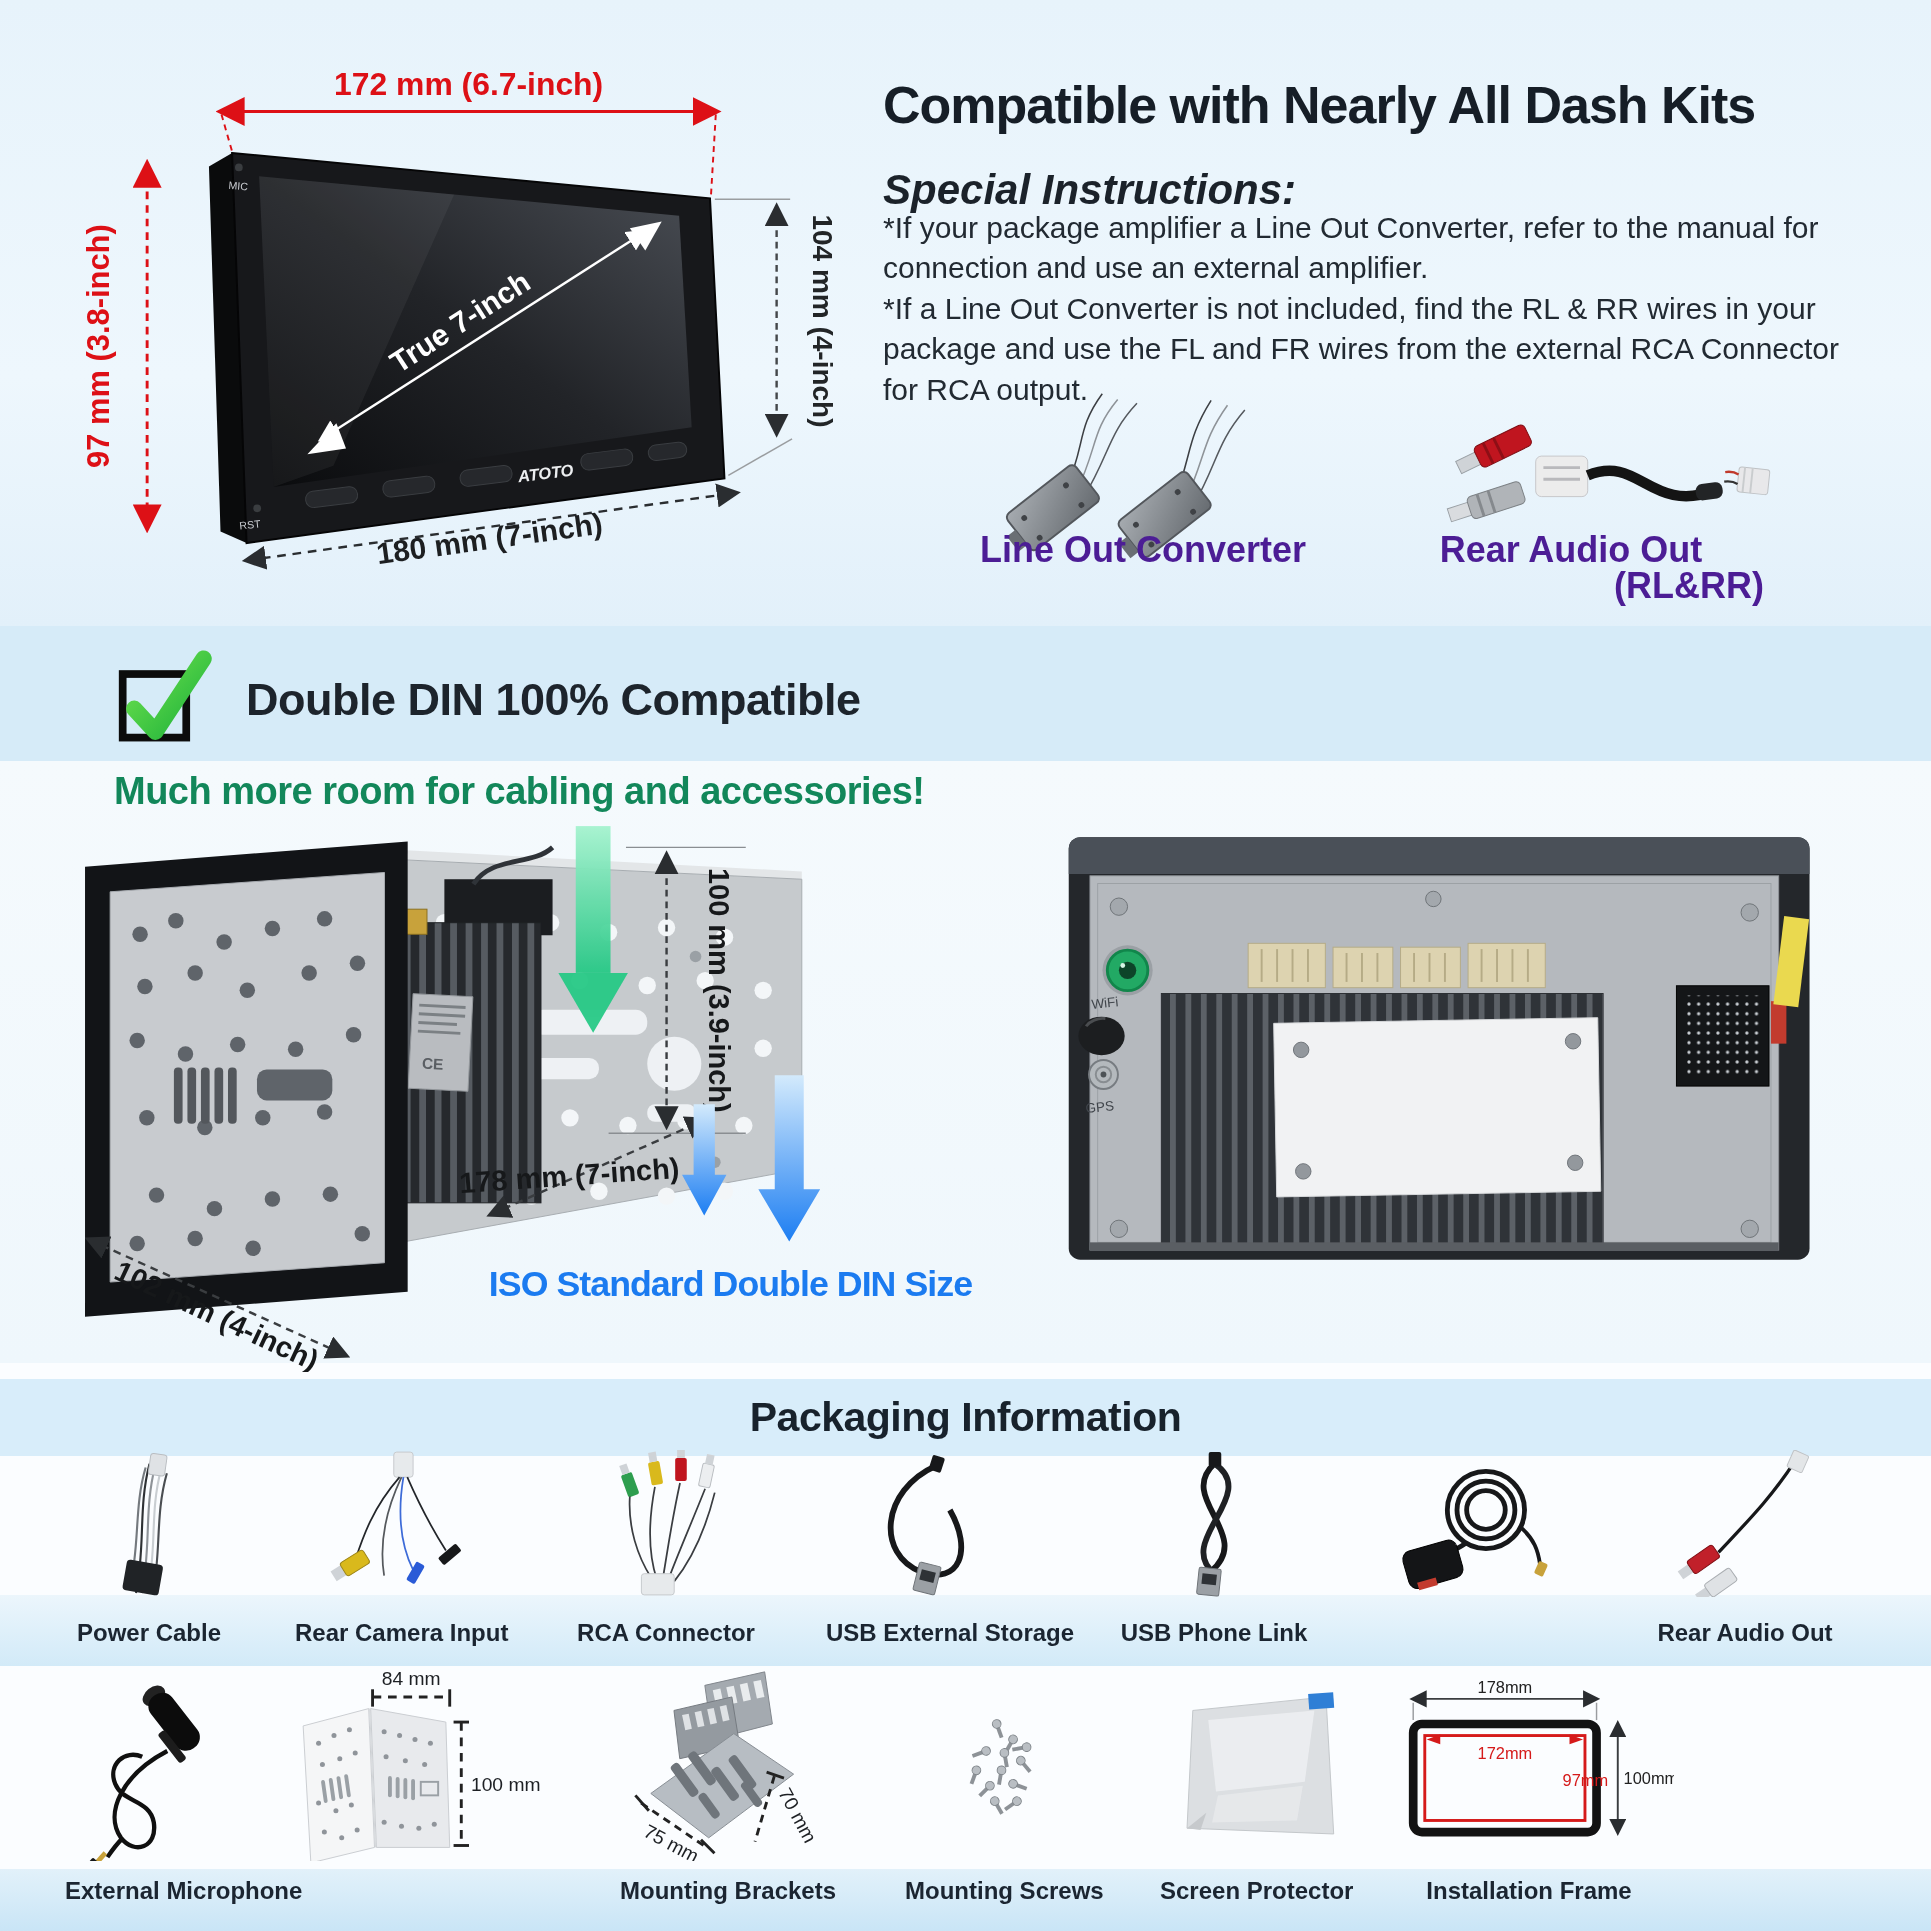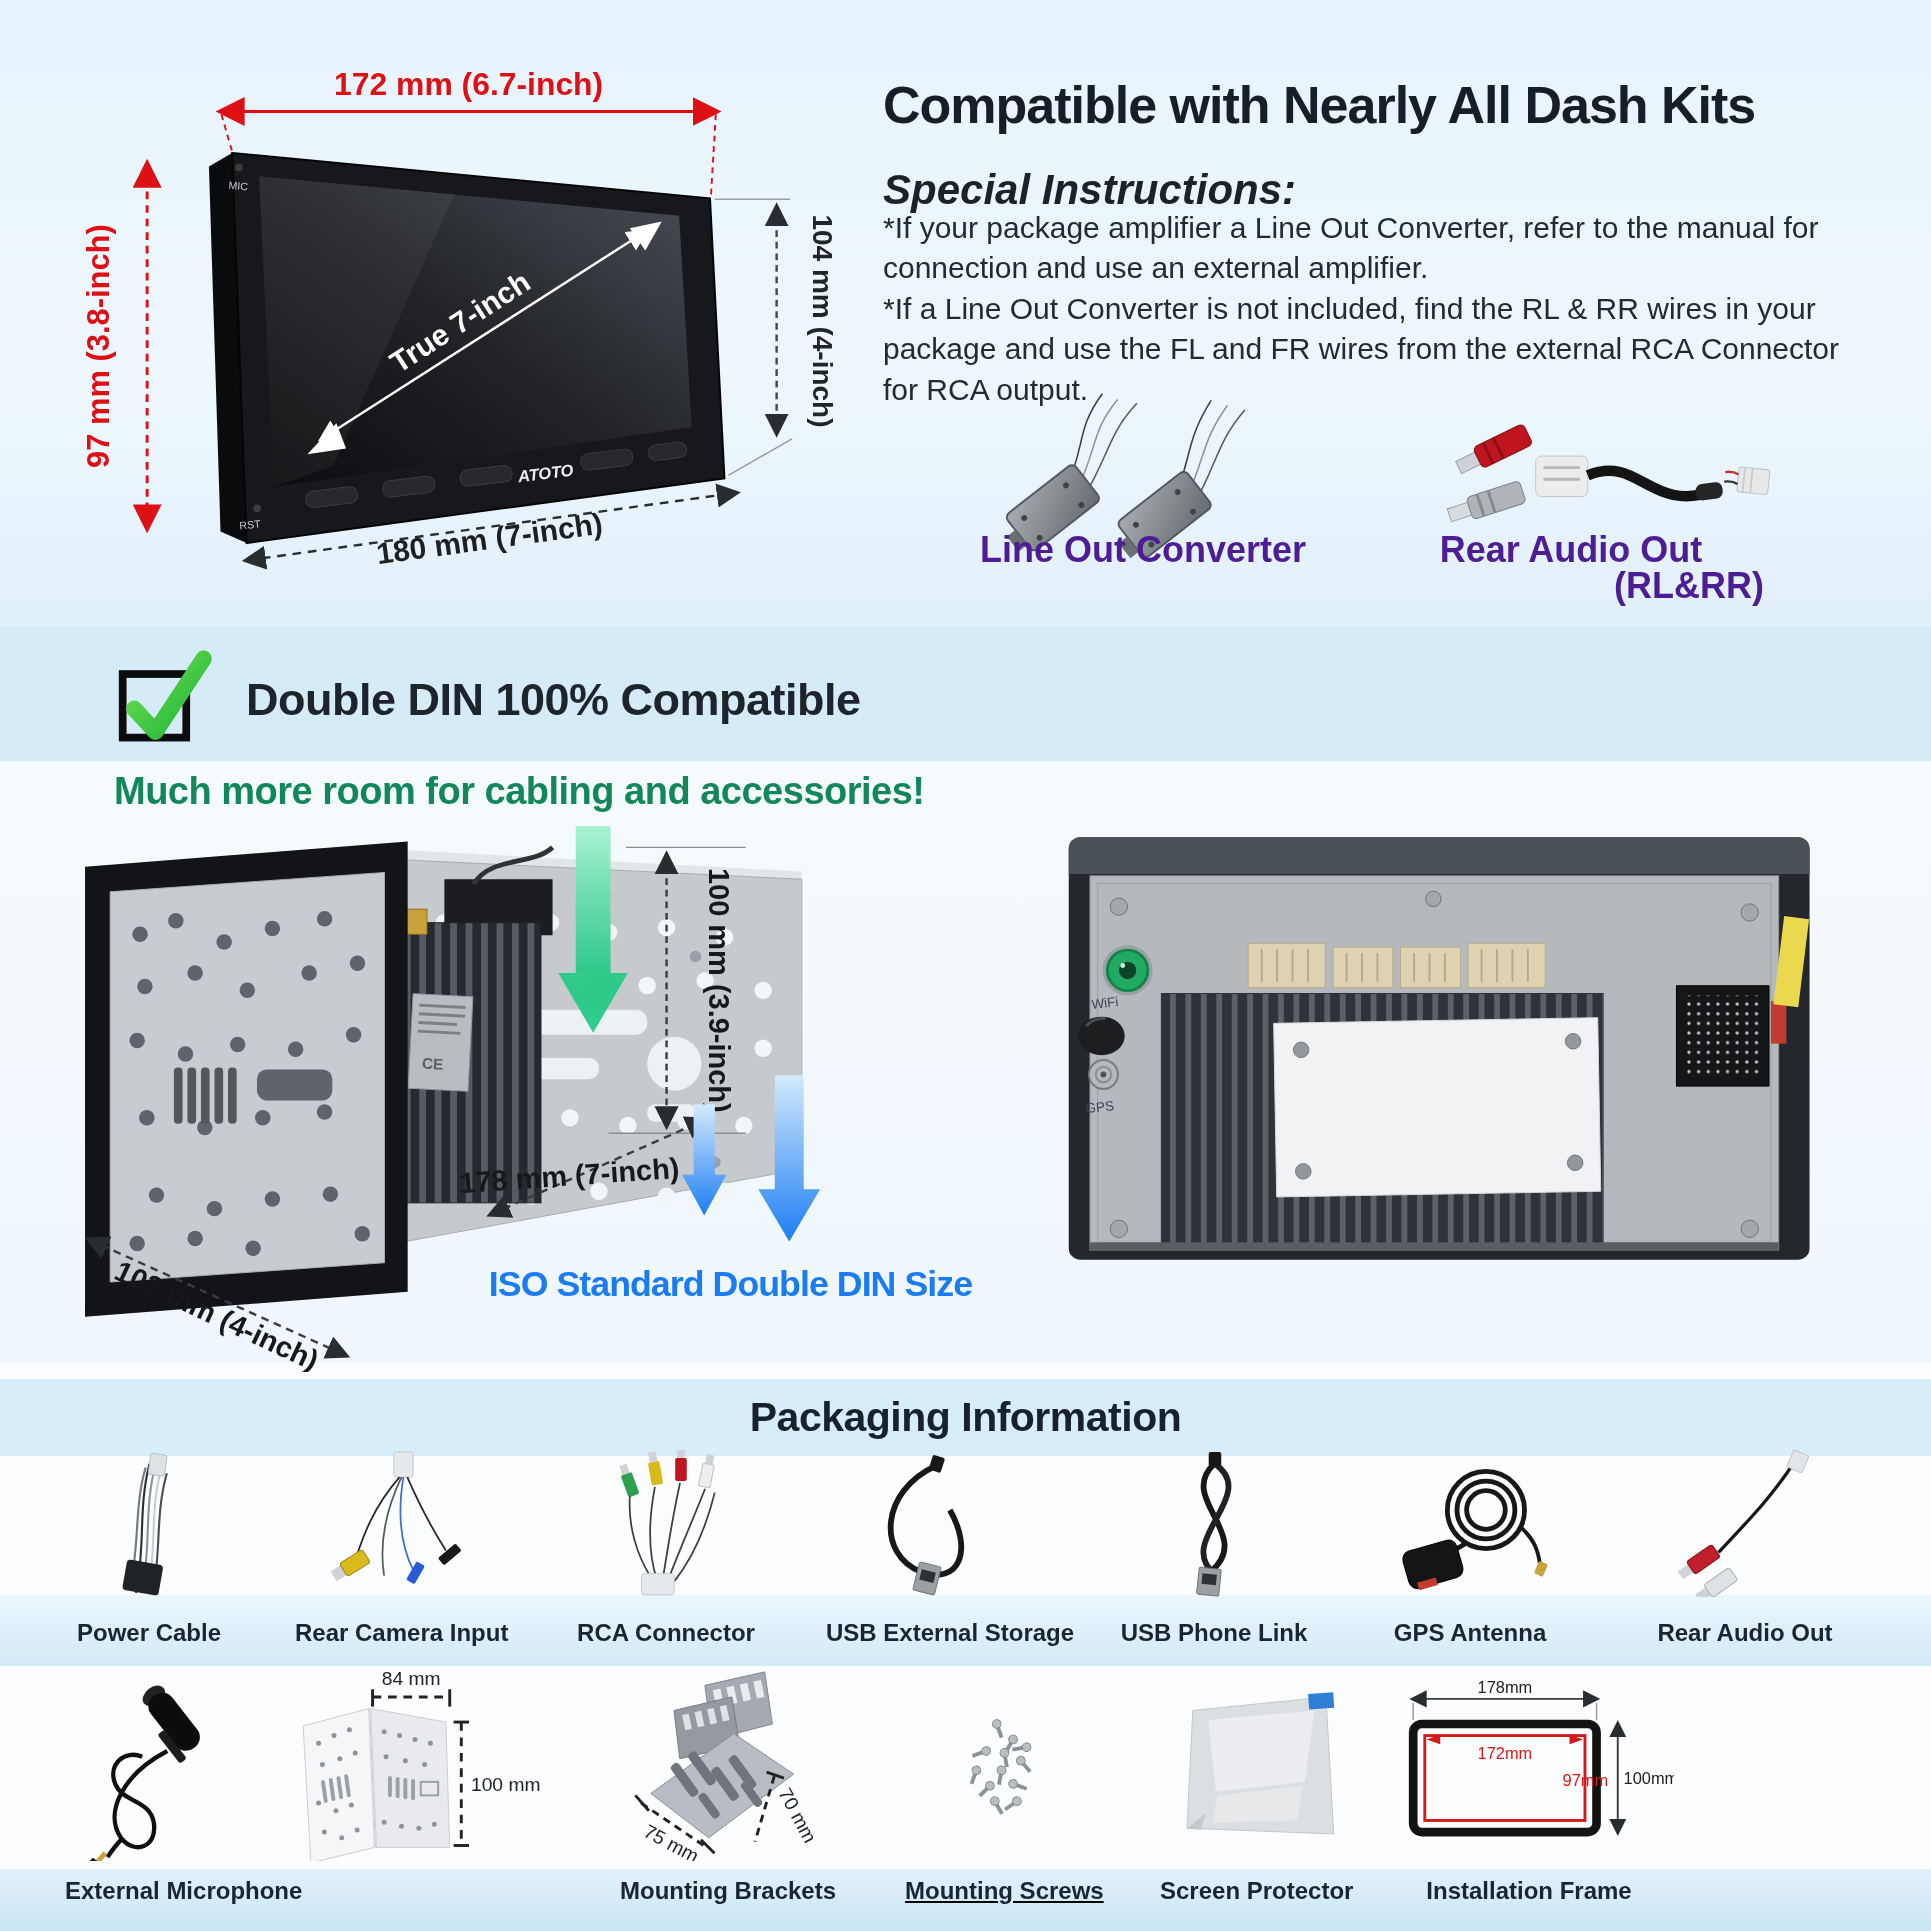--- a/index.html
+++ b/index.html
@@ -512,21 +512,20 @@
         <circle cx="116" cy="62" r="20" stroke-width="5"></circle>
         <path d="M96,96 C84,104 74,108 66,112" stroke-width="5"></path>
         <path d="M152,80 C166,92 170,104 172,118" stroke-width="4"></path>
       </g>
       <g transform="translate(62,118) rotate(-16)">
         <rect x="-30" y="-20" width="58" height="40" rx="9" fill="#141517" stroke="#000"></rect>
         <rect x="-22" y="14" width="20" height="8" fill="#c23b2e"></rect>
       </g>
       <rect x="168" y="116" width="10" height="14" rx="2" fill="#c8a23b" transform="rotate(24 173 123)"></rect>
     </svg>
-    <div class="ilabel r1">GPS Antenna</div>
   </div>
 
   <div class="pitem" style="left:1639px;top:1450px;width:212px;">
     <svg width="193" height="147" viewBox="0 0 200 152">
       <path d="M152,10 C128,48 100,76 72,106" fill="none" stroke="#17181a" stroke-width="3.4"></path>
       <rect x="146" y="2" width="17" height="19" rx="2" fill="#e3e6e8" stroke="#bfc2c5" transform="rotate(24 154 11)"></rect>
       <g transform="translate(58,112) rotate(-35)">
         <rect x="-31" y="-5" width="13" height="10" fill="#cfd3d7"></rect>
         <rect x="-18" y="-8" width="32" height="16" rx="3" fill="#c1202a" stroke="#7e0d13"></rect>
       </g>
@@ -636,21 +635,21 @@
       <line x1="24" y1="132" x2="38" y2="148" stroke="#222" stroke-width="3"></line>
         <line x1="92" y1="178" x2="106" y2="192" stroke="#222" stroke-width="3"></line>
       <text x="58" y="188" font-size="20" fill="#1d2024" text-anchor="middle" transform="rotate(28 58 188)">75 mm</text>
       <line x1="168" y1="112" x2="148" y2="180" stroke="#222" stroke-width="3" stroke-dasharray="8,6"></line>
       <line x1="160" y1="108" x2="178" y2="114" stroke="#222" stroke-width="3"></line>
       <text x="186" y="156" font-size="20" fill="#1d2024" text-anchor="middle" transform="rotate(62 186 156)">70 mm</text>
     </svg>
     <div class="ilabel r2">Mounting Brackets</div>
   </div>
 
-  <div class="pitem" style="left:905px;top:1668px;width:193px;text-decoration:underline;">
+  <div class="pitem" style="left:905px;top:1668px;width:193px;">
     <svg width="193" height="193" viewBox="0 0 200 200">
       <g>
         <g transform="translate(95,58) rotate(-20)">
             <rect x="-2" y="2" width="4" height="13" fill="#8d9297"></rect>
             <circle r="4.5" fill="#b9bec3" stroke="#7e8489"></circle>
           </g>
         <g transform="translate(112,74) rotate(30)">
             <rect x="-2" y="2" width="4" height="13" fill="#8d9297"></rect>
             <circle r="4.5" fill="#b9bec3" stroke="#7e8489"></circle>
           </g>

